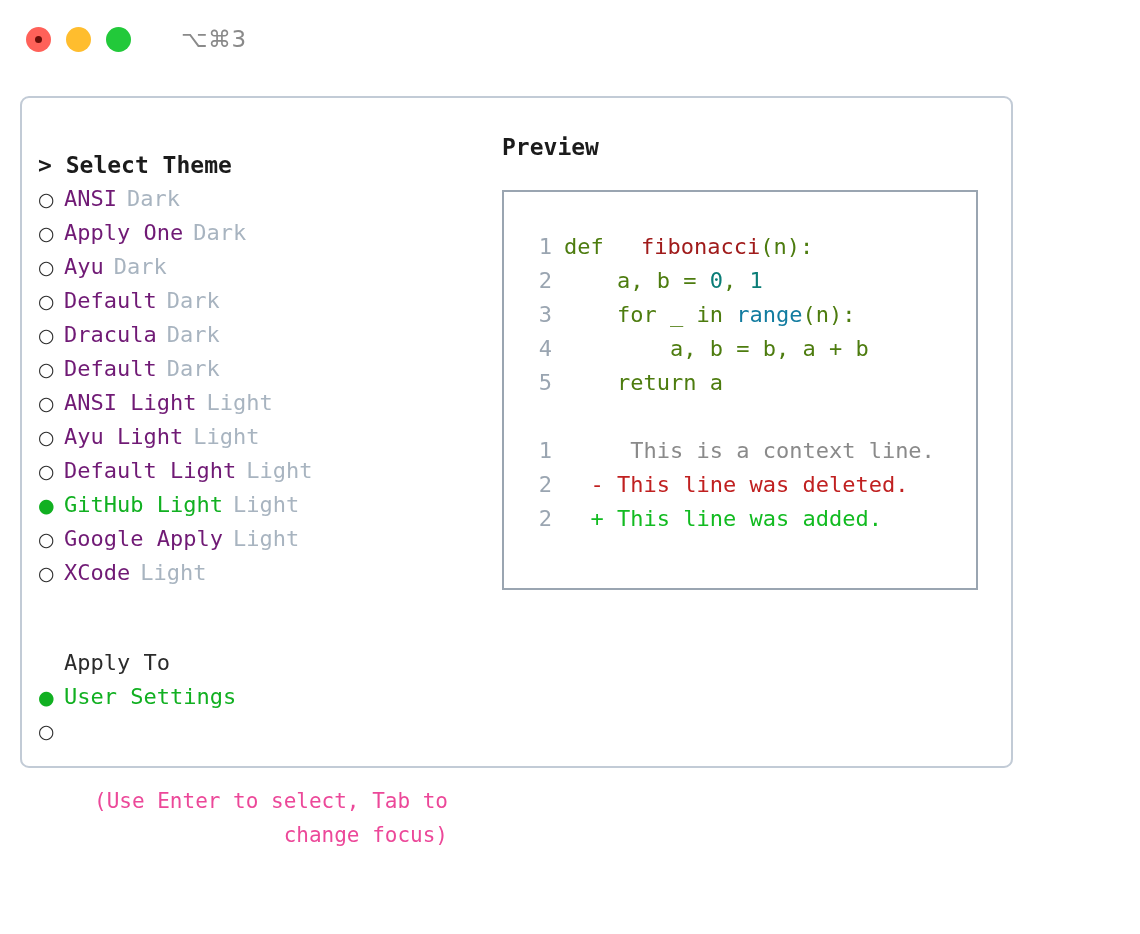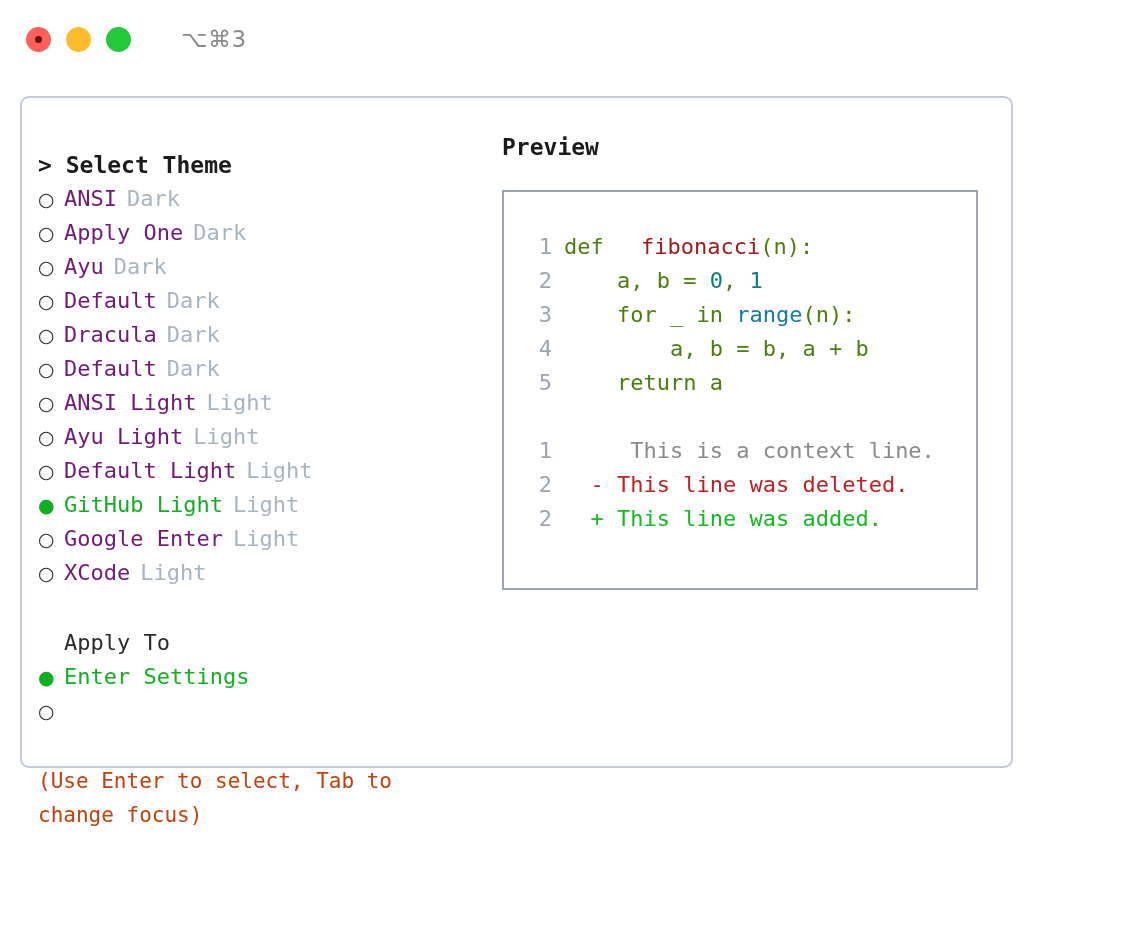--- a/index.html
+++ b/index.html
@@ -113,34 +113,35 @@
   }
   .opt-row.selected .opt-marker { color: #11b021; }
   .opt-label { color: #701a75; }
   .opt-row.selected .opt-label { color: #11b021; }
   .opt-tag {
     color: #a8b4c0;
     margin-left: 10px;
   }
 
   .apply-title {
-    margin-top: 36px;
+    margin-top: 56px;
     margin-left: 26px;
     font-size: 22px;
     color: #2b2b2b;
     line-height: 34px;
     white-space: pre;
   }
   .hint {
     margin-top: 36px;
     font-size: 21px;
-    color: #c2410c;
+    color: #ec4899;
     line-height: 34px;
     width: 410px;
     white-space: pre-wrap;
+    text-align: right;
   }
 
   
   .right-col {
     position: absolute;
     left: 480px;
     top: 32px;
     width: 490px;
   }
   .preview-heading {
@@ -205,27 +206,27 @@
             <div class="opt-row"><span class="opt-marker">○</span><span class="opt-label">ANSI</span><span class="opt-tag">Dark</span></div>
             <div class="opt-row"><span class="opt-marker">○</span><span class="opt-label">Apply One</span><span class="opt-tag">Dark</span></div>
             <div class="opt-row"><span class="opt-marker">○</span><span class="opt-label">Ayu</span><span class="opt-tag">Dark</span></div>
             <div class="opt-row"><span class="opt-marker">○</span><span class="opt-label">Default</span><span class="opt-tag">Dark</span></div>
             <div class="opt-row"><span class="opt-marker">○</span><span class="opt-label">Dracula</span><span class="opt-tag">Dark</span></div>
             <div class="opt-row"><span class="opt-marker">○</span><span class="opt-label">Default</span><span class="opt-tag">Dark</span></div>
             <div class="opt-row"><span class="opt-marker">○</span><span class="opt-label">ANSI Light</span><span class="opt-tag">Light</span></div>
             <div class="opt-row"><span class="opt-marker">○</span><span class="opt-label">Ayu Light</span><span class="opt-tag">Light</span></div>
             <div class="opt-row"><span class="opt-marker">○</span><span class="opt-label">Default Light</span><span class="opt-tag">Light</span></div>
             <div class="opt-row selected"><span class="opt-marker">●</span><span class="opt-label">GitHub Light</span><span class="opt-tag">Light</span></div>
-            <div class="opt-row"><span class="opt-marker">○</span><span class="opt-label">Google Enter</span><span class="opt-tag">Light</span></div>
+            <div class="opt-row"><span class="opt-marker">○</span><span class="opt-label">Google Apply</span><span class="opt-tag">Light</span></div>
             <div class="opt-row"><span class="opt-marker">○</span><span class="opt-label">XCode</span><span class="opt-tag">Light</span></div>
           </div>
 
         <div class="apply-title">Apply To</div>
         <div class="apply-list" id="apply-list">
-            <div class="opt-row selected"><span class="opt-marker">●</span><span class="opt-label">Enter Settings</span></div>
+            <div class="opt-row selected"><span class="opt-marker">●</span><span class="opt-label">User Settings</span></div>
             <div class="opt-row"><span class="opt-marker">○</span></div>
           </div>
 
         <div class="hint">(Use Enter to select, Tab to change focus)</div>
       </div>
 
       <div class="right-col">
         <div class="preview-heading">Preview</div>
         <div class="preview-box">
           <div id="code-sample">

